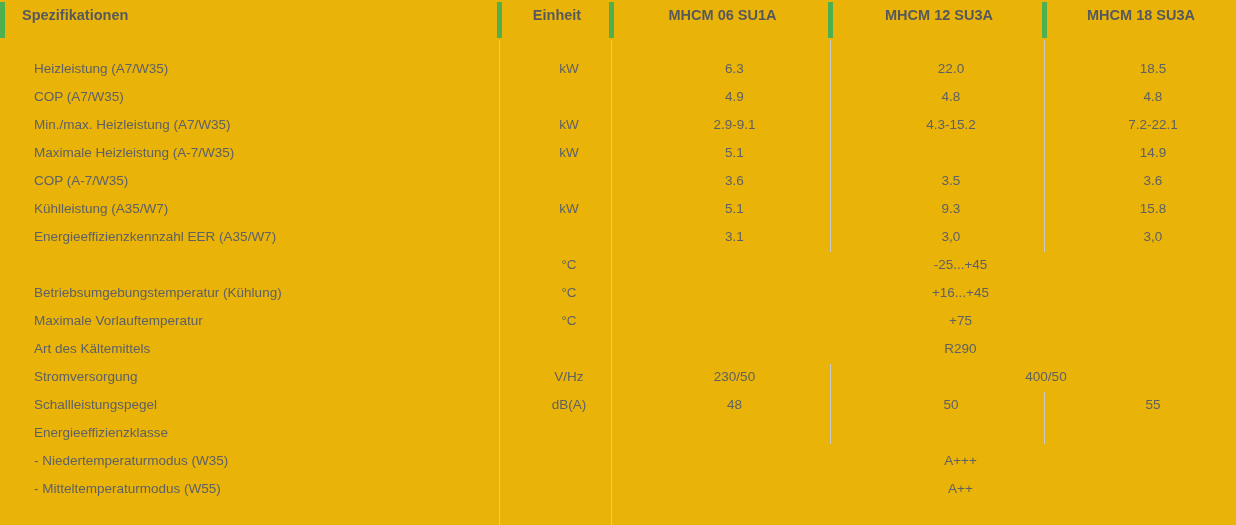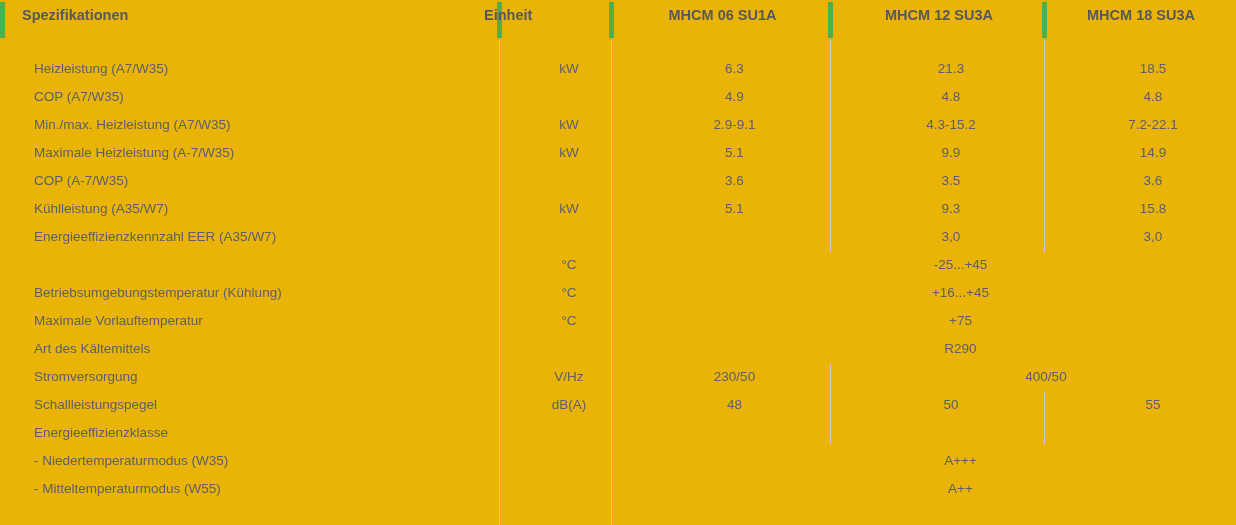--- a/index.html
+++ b/index.html
@@ -48,21 +48,21 @@
   }
   .hdr-cell {
     position: absolute;
     top: 7px;
     font-size: 14.5px;
     font-weight: bold;
     color: #56595c;
     white-space: nowrap;
   }
   .hdr-spec  { left: 22px; text-align: left; }
-  .hdr-unit  { left: 484px; width: 112px; text-align: left; }
+  .hdr-unit  { left: 501px; width: 112px; text-align: center; }
   .hdr-c1    { left: 613px; width: 219px; text-align: center; }
   .hdr-c2    { left: 832px; width: 214px; text-align: center; }
   .hdr-c3    { left: 1046px; width: 190px; text-align: center; }
 
   
   .row {
     position: absolute;
     left: 12px;
     width: 1236px;
     height: 28px;
@@ -119,61 +119,61 @@
   <div class="vrule" style="left:830px;  top:364px; height:80px;"></div>
 
   <div class="vrule" style="left:1044px; top:40px; height:212px;"></div>
   <div class="vrule" style="left:1044px; top:392px; height:52px;"></div>
 
   <div id="rows-host">
       <div class="row" style="top: 56px;">
         <div class="label">Heizleistung (A7/W35)</div>
         <div class="cell c-unit">kW</div>
         <div class="cell c-1">6.3</div>
-        <div class="cell c-2">21.3</div>
+        <div class="cell c-2">22.0</div>
         <div class="cell c-3">18.5</div>
       </div>
       <div class="row" style="top: 84px;">
         <div class="label">COP (A7/W35)</div>
         <div class="cell c-unit"></div>
         <div class="cell c-1">4.9</div>
         <div class="cell c-2">4.8</div>
         <div class="cell c-3">4.8</div>
       </div>
       <div class="row" style="top: 112px;">
         <div class="label">Min./max. Heizleistung (A7/W35)</div>
         <div class="cell c-unit">kW</div>
         <div class="cell c-1">2.9-9.1</div>
         <div class="cell c-2">4.3-15.2</div>
         <div class="cell c-3">7.2-22.1</div>
       </div>
       <div class="row" style="top: 140px;">
         <div class="label">Maximale Heizleistung (A-7/W35)</div>
         <div class="cell c-unit">kW</div>
         <div class="cell c-1">5.1</div>
-        <div class="cell c-2">9.9</div>
         <div class="cell c-3">14.9</div>
       </div>
       <div class="row" style="top: 168px;">
         <div class="label">COP (A-7/W35)</div>
         <div class="cell c-unit"></div>
         <div class="cell c-1">3.6</div>
         <div class="cell c-2">3.5</div>
         <div class="cell c-3">3.6</div>
       </div>
       <div class="row" style="top: 196px;">
         <div class="label">Kühlleistung (A35/W7)</div>
         <div class="cell c-unit">kW</div>
         <div class="cell c-1">5.1</div>
         <div class="cell c-2">9.3</div>
         <div class="cell c-3">15.8</div>
       </div>
       <div class="row" style="top: 224px;">
         <div class="label">Energieeffizienzkennzahl EER (A35/W7)</div>
         <div class="cell c-unit"></div>
+        <div class="cell c-1">3.1</div>
         <div class="cell c-2">3,0</div>
         <div class="cell c-3">3,0</div>
       </div>
       <div class="row" style="top: 252px;">
         <div class="cell c-unit">°C</div>
         <div class="cell c-span3">-25...+45</div>
       </div>
       <div class="row" style="top: 280px;">
         <div class="label">Betriebsumgebungstemperatur (Kühlung)</div>
         <div class="cell c-unit">°C</div>

